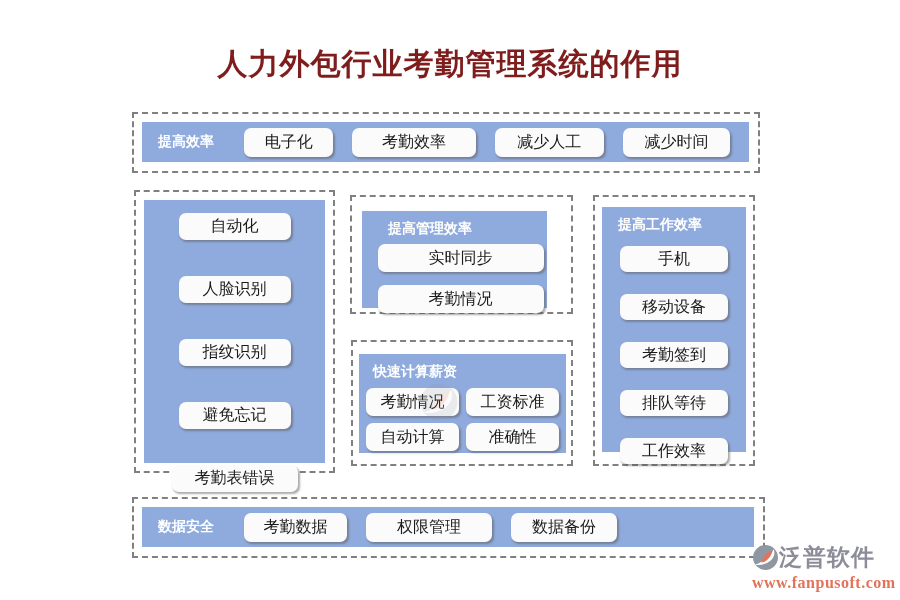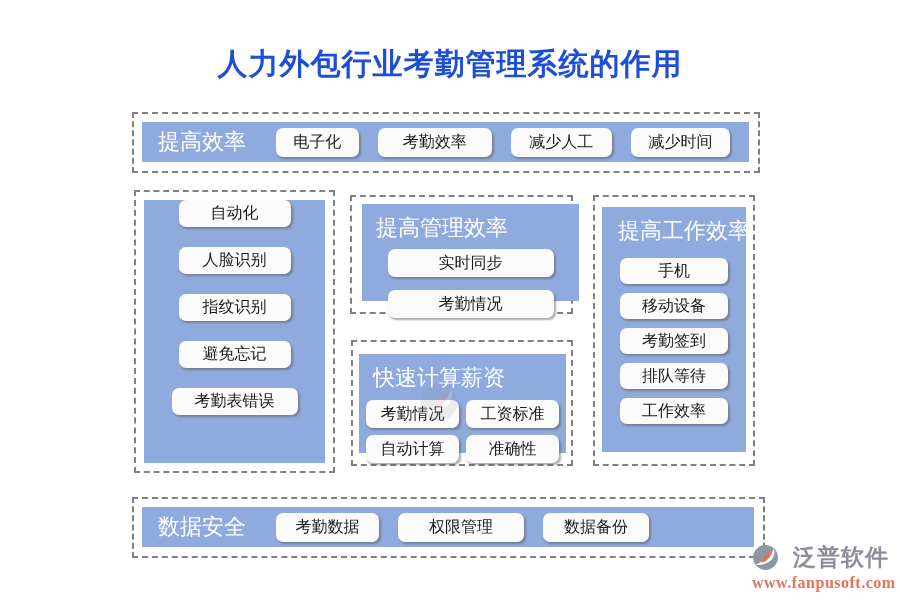--- a/index.html
+++ b/index.html
@@ -3,64 +3,64 @@
 <meta charset="utf-8">
 <style>
   html,body{margin:0;padding:0;}
   body{
     width:900px;height:600px;position:relative;background:#ffffff;
     font-family:"Liberation Sans","DejaVu Sans",sans-serif;
     overflow:hidden;
   }
   .page-title{
     position:absolute;left:0;top:44px;width:900px;text-align:center;
-    font-size:30px;font-weight:bold;color:#1d4ed8;letter-spacing:1px;
+    font-size:30px;font-weight:bold;color:#7f1d1d;letter-spacing:1px;
   }
   .dashed{position:absolute;border:2px dashed #808080;box-sizing:border-box;background:#fff;}
   .bluepanel{position:absolute;background:#8faadc;box-sizing:border-box;}
-  .group-label{color:#ffffff;font-weight:normal;font-size:22px;white-space:nowrap;}
+  .group-label{color:#ffffff;font-weight:bold;font-size:14px;white-space:nowrap;}
   .btn{
     background:#fbfbfb;border-radius:7px;
     box-shadow:1.5px 2px 2px rgba(90,90,90,.5);
     color:#1a1a1a;font-size:16px;
     display:flex;align-items:center;justify-content:center;
     box-sizing:border-box;white-space:nowrap;
   }
   
   .band-inner{
     position:absolute;left:8px;top:8px;right:9px;bottom:9px;background:#8faadc;
     display:flex;align-items:center;padding-left:16px;box-sizing:border-box;
   }
   .band-inner .group-label{margin-right:30px;}
   .band-inner .btn{height:29px;margin-right:19px;}
   .bw1{width:90px;} .bw2{width:124px;} .bw3{width:110px;} .bw4{width:108px;}
   .bb1{width:103px;} .bb2{width:108px;} .bb3{width:126px;} .bb4{width:106px;}
   
   .panel-title{padding:9px 0 0 14px;}
   .vstack{display:flex;flex-direction:column;align-items:center;}
-  .left-panel .vstack{gap:20px;justify-content:center;}
+  .left-panel .vstack{margin-top:13px;gap:36px;justify-content:center;}
   .left-panel .btn{width:112px;height:27px;}
   .left-panel .btn.wide{width:126px;}
   .mtop-panel .vstack{margin-top:6px;gap:13px;}
   .mtop-panel .btn{width:166px;height:28px;}
   .mbot-grid{
     display:grid;grid-template-columns:1fr 1fr;gap:7px;
     margin:7px 7px 0 7px;
   }
   .mbot-grid .btn{height:28px;}
-  .right-panel .vstack{margin-top:12px;gap:9px;border-radius:7px;}
+  .right-panel .vstack{margin-top:12px;gap:22px;border-radius:7px;}
   .right-panel .btn{width:108px;height:26px;}
   .watermark{
     position:absolute;left:60px;top:28px;opacity:.16;pointer-events:none;
   }
   
   .footer{
     position:absolute;right:8px;bottom:10px;width:140px;height:48px;
   }
-  .brand-row{display:flex;align-items:center;gap:14px;}
+  .brand-row{display:flex;align-items:center;gap:0;}
   .brand-name{
     font-family:"Liberation Serif","DejaVu Serif",serif;
     font-size:23px;font-weight:bold;color:#8d8d99;letter-spacing:1px;
   }
   .brand-url{
     font-family:"Liberation Serif","DejaVu Serif",serif;
     font-size:16px;font-weight:bold;color:#e2735b;letter-spacing:.5px;
     margin-top:1px;text-align:center;
   }
 </style>
@@ -85,21 +85,21 @@
       <div class="btn">自动化</div>
       <div class="btn">人脸识别</div>
       <div class="btn">指纹识别</div>
       <div class="btn">避免忘记</div>
       <div class="btn wide">考勤表错误</div>
     </div>
   </div>
 </div>
 
 <div class="dashed" style="left:350px;top:195px;width:223px;height:119px;">
-  <div class="bluepanel mtop-panel" style="left:10px;top:7px;width:217px;height:97px;">
+  <div class="bluepanel mtop-panel" style="left:10px;top:14px;width:185px;height:97px;padding-left:12px;">
     <div class="group-label panel-title">提高管理效率</div>
     <div class="vstack">
       <div class="btn">实时同步</div>
       <div class="btn">考勤情况</div>
     </div>
   </div>
 </div>
 
 <div class="dashed" style="left:351px;top:340px;width:222px;height:126px;">
   <div class="bluepanel mbot-panel" style="left:6px;top:12px;width:207px;height:99px;">

